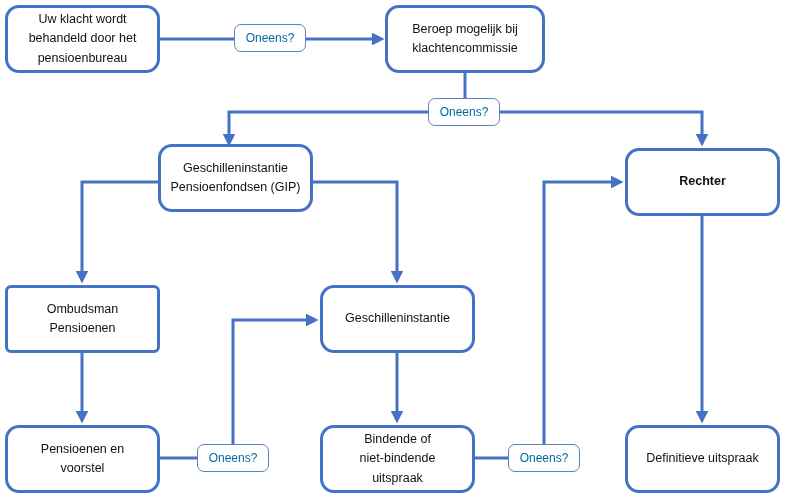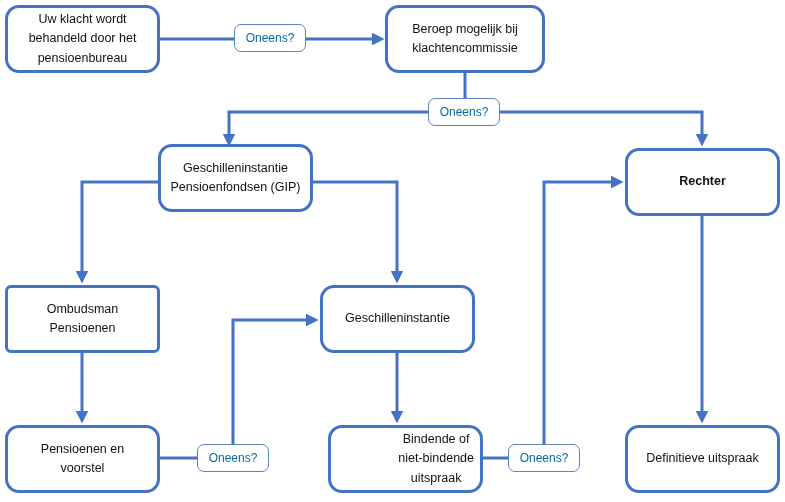--- a/index.html
+++ b/index.html
@@ -112,21 +112,21 @@
         <span class="node-text">Ombudsman
 Pensioenen</span>
       </div>
       <div class="node-box" style="left: 320px; top: 285px; width: 155px; height: 68px; border-color: rgb(68, 114, 196);">
         <span class="node-text">Geschilleninstantie</span>
       </div>
       <div class="node-box" style="left: 5px; top: 425px; width: 155px; height: 68px; border-color: rgb(68, 114, 196);">
         <span class="node-text">Pensioenen en
 voorstel</span>
       </div>
-      <div class="node-box" style="left: 328px; top: 425px; width: 155px; height: 68px; border-color: rgb(68, 114, 196); justify-content: flex-end;">
+      <div class="node-box" style="left: 320px; top: 425px; width: 155px; height: 68px; border-color: rgb(68, 114, 196);">
         <span class="node-text">Bindende of
 niet-bindende
 uitspraak</span>
       </div>
       <div class="node-box" style="left: 625px; top: 425px; width: 155px; height: 68px; border-color: rgb(68, 114, 196);">
         <span class="node-text">Definitieve uitspraak</span>
       </div>
     </div>
   <div id="labels-layer">
       <div class="label-box" style="left: 234px; top: 24px; width: 72px; height: 28px; border-color: rgb(91, 131, 196);">

